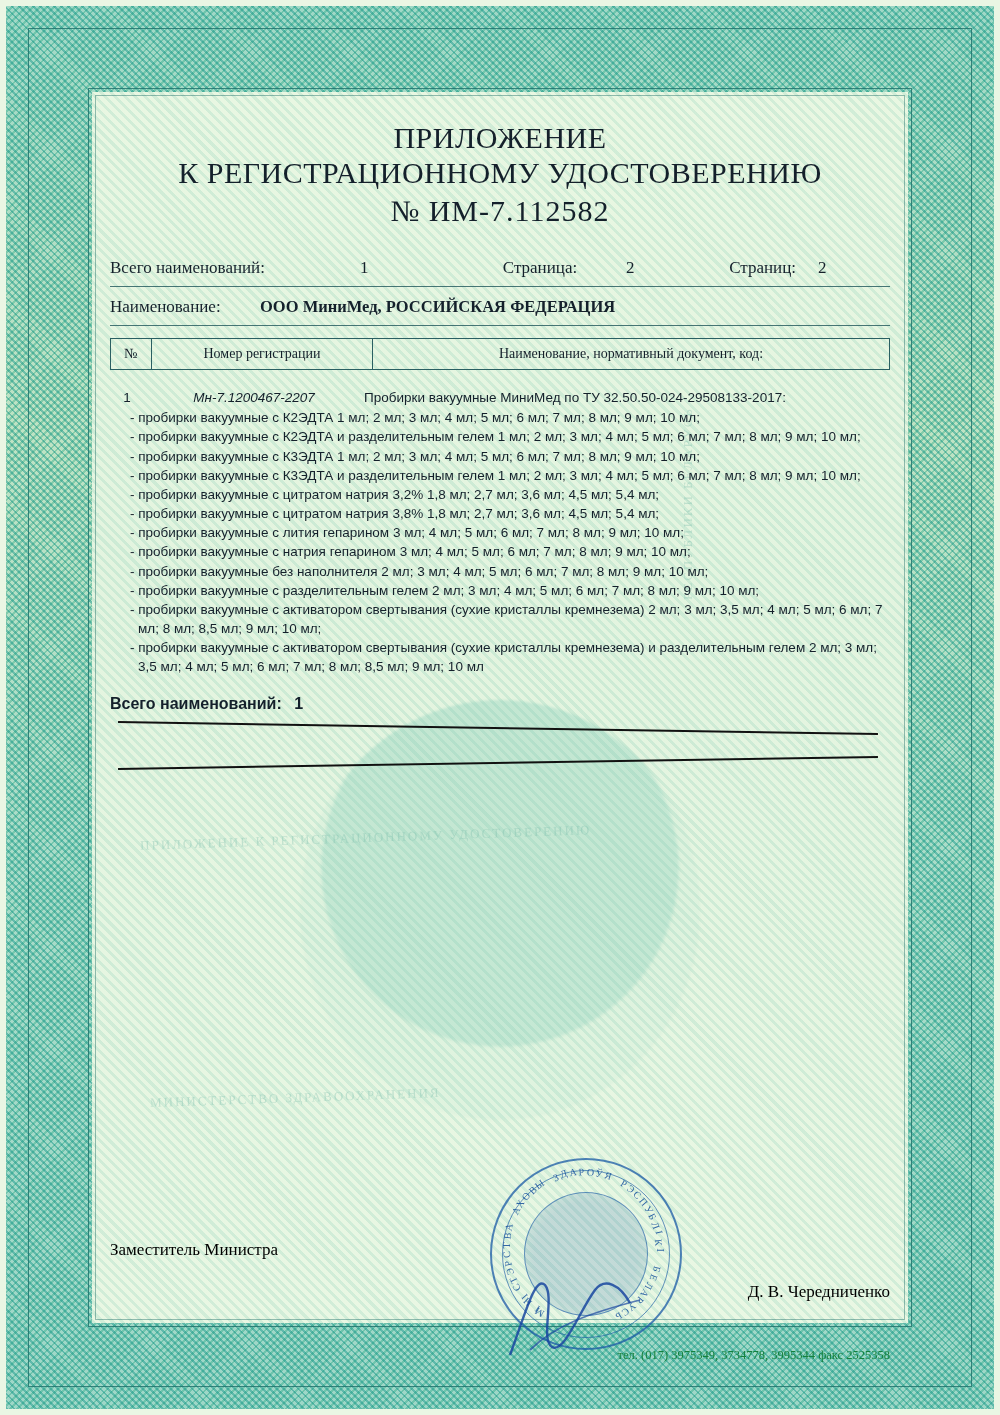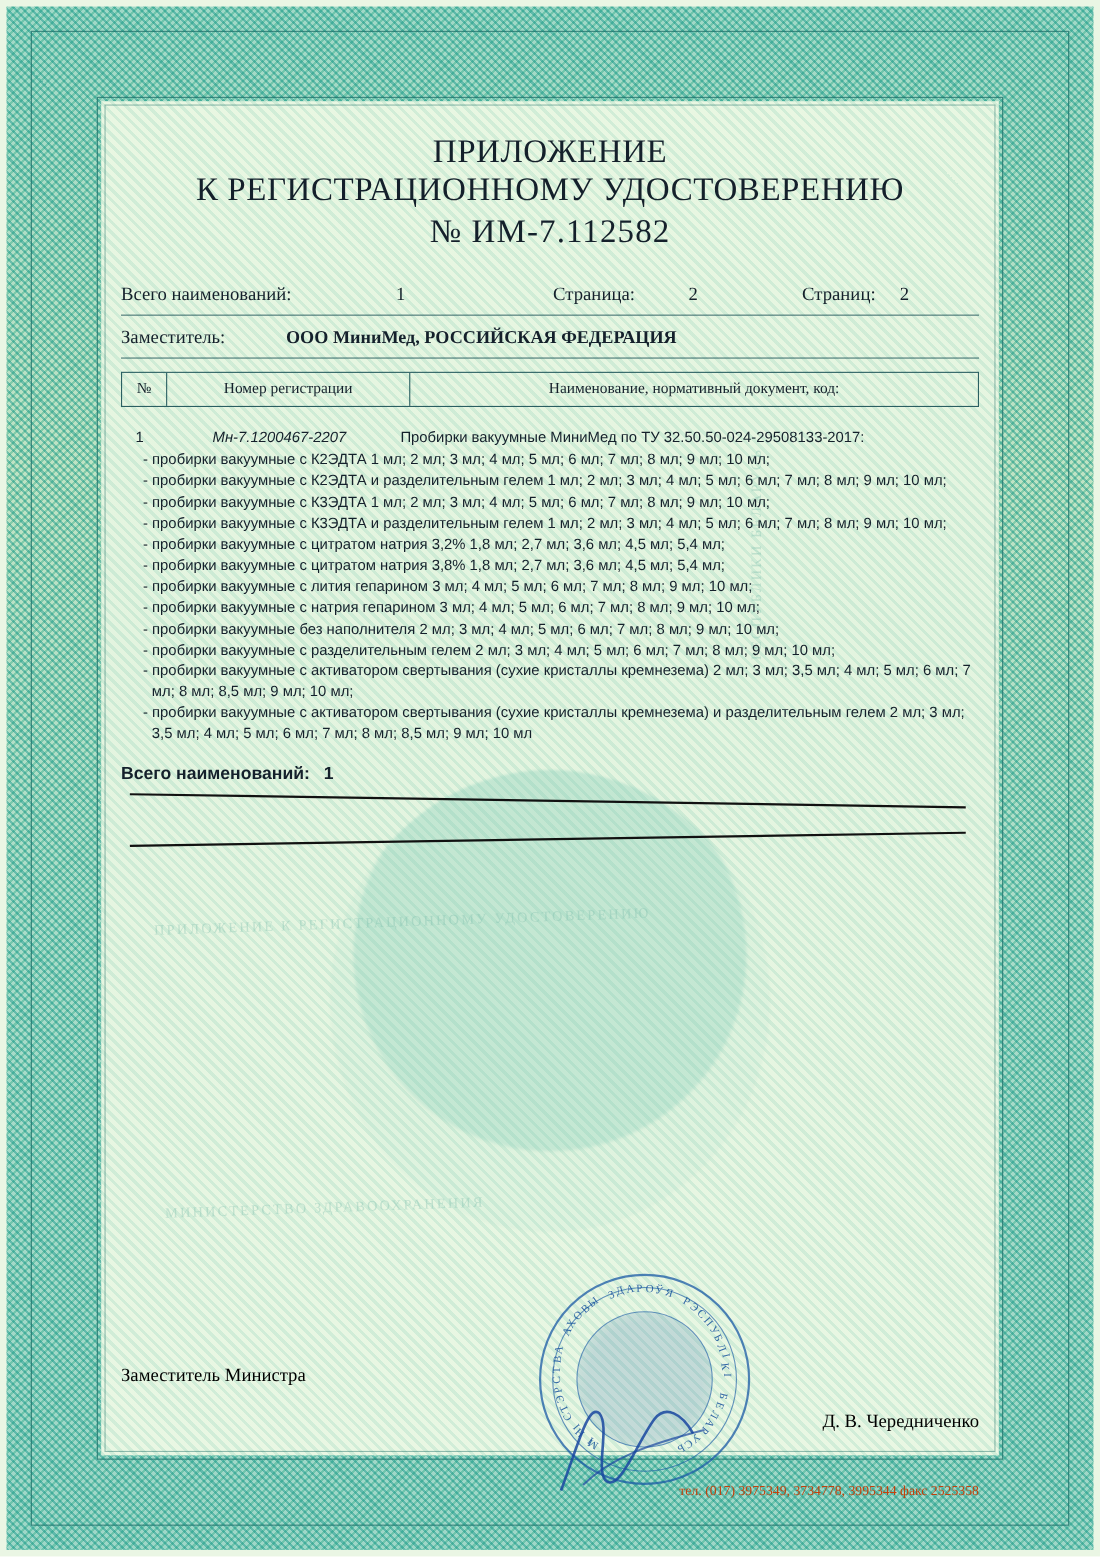--- a/index.html
+++ b/index.html
@@ -209,21 +209,21 @@
     font-size: 17px;
     white-space: nowrap;
   }
   .phone {
     position: absolute;
     left: 110px;
     top: 1348px;
     width: 780px;
     text-align: right;
     font-size: 12.5px;
-    color: #c2410c;
+    color: #15803d;
   }
 
   
   .stamp {
     position: absolute;
     left: 490px;
     top: 1158px;
     width: 192px;
     height: 192px;
     pointer-events: none;
@@ -298,21 +298,21 @@
       <div class="m-total-value">1</div>
       <div class="lbl m-page-label">Страница:</div>
       <div class="m-page-value">2</div>
       <div class="lbl m-pages-label">Страниц:</div>
       <div class="m-pages-value">2</div>
     </div>
 
     <div class="hr"></div>
 
     <div class="maker-row">
-      <div class="maker-label">Заместитель:</div>
+      <div class="maker-label">Наименование:</div>
       <div class="maker-value">ООО МиниМед, РОССИЙСКАЯ ФЕДЕРАЦИЯ</div>
     </div>
 
     <div class="hr"></div>
 
     <div class="tbl">
       <div class="c-no">№</div>
       <div class="c-reg">Номер регистрации</div>
       <div class="c-name">Наименование, нормативный документ, код:</div>
     </div>

